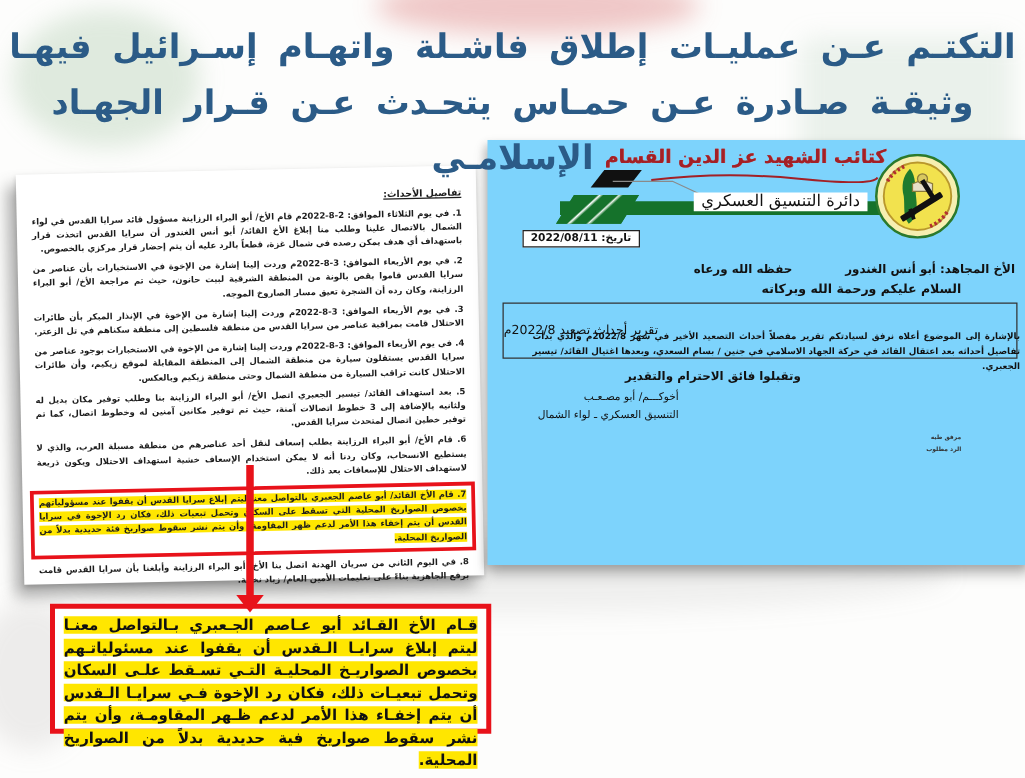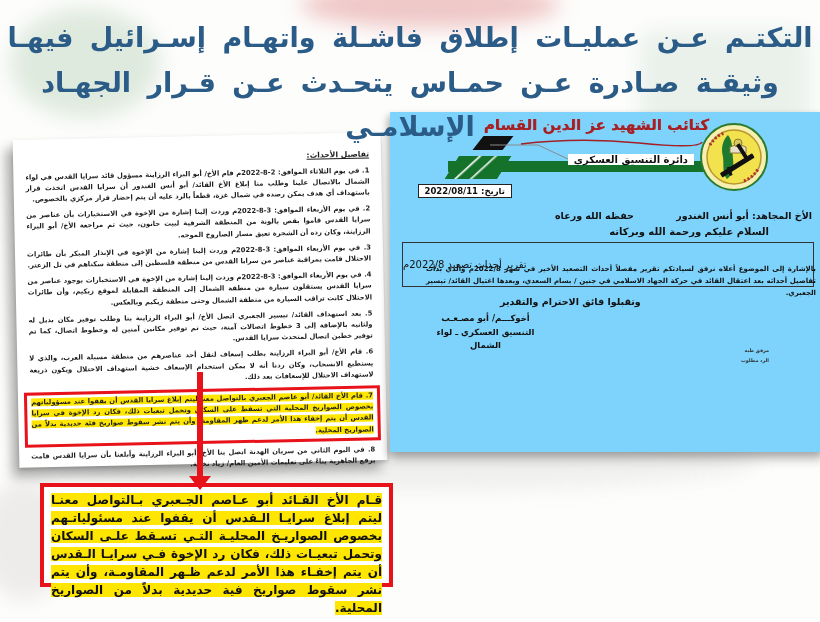--- a/index.html
+++ b/index.html
@@ -58,21 +58,21 @@
   
   .doc-right{
     position:absolute;left:390px;top:112px;width:434px;height:340px;z-index:2;
     background:#7dd3fc;
     box-shadow:0 7px 10px rgba(90,90,90,.4), -3px 3px 6px rgba(0,0,0,.15);
     box-sizing:border-box;color:#111;
   }
   .lh-band{position:absolute;right:84px;top:49px;width:292px;height:11px;background:#15722b;}
   .lh-dept{
     position:absolute;right:130px;top:42px;background:#fff;padding:0 6px;
-    font-size:10px;font-weight:bold;color:#101010;white-space:nowrap;
+    font-size:13px;font-weight:normal;color:#101010;white-space:nowrap;
   }
   .lh-callig{
     position:absolute;right:115px;top:4px;width:200px;text-align:center;
     color:#a32026;font-weight:bold;font-size:15px;white-space:nowrap;
     text-shadow:.4px .4px 0 #c8524f;
   }
   .lh-flourish{position:absolute;right:120px;top:27px;width:185px;height:8px;}
   .lh-black-shape{
     position:absolute;left:88px;top:24px;width:30px;height:14px;background:#111;
     transform:skewX(-38deg);
@@ -93,21 +93,21 @@
   .greeting{position:absolute;right:55px;top:114px;font-size:10px;font-weight:bold;}
   .subject-box{
     position:absolute;right:10px;top:130px;left:12px;border:1.2px solid #333;
     text-align:left;font-size:10px;font-weight:normal;padding:16px 0;
   }
   .letter-body{
     position:absolute;right:8px;left:8px;top:152px;font-size:7px;font-weight:bold;
     text-align:justify;line-height:1.7;margin-left:28px;
   }
   .closing{position:absolute;left:110px;top:184px;font-size:9.5px;font-weight:bold;}
-  .signature{position:absolute;left:38px;top:200px;width:115px;text-align:center;font-size:8.5px;font-weight:bold;line-height:1.6;}
+  .signature{position:absolute;left:38px;top:200px;width:115px;font-size:8.5px;font-weight:normal;line-height:1.6;}
   .margin-notes{position:absolute;right:55px;top:234px;font-size:4.8px;font-weight:bold;line-height:2.1;color:#333;}
 </style>
 </head>
 <body>
 
 <div class="ghost ghost-red"></div>
 <div class="ghost ghost-green-left"></div>
 <div class="ghost ghost-green-right"></div>
 <div class="ghost ghost-grey-bottom"></div>
 <div class="ghost ghost-pink-bottomleft"></div>

